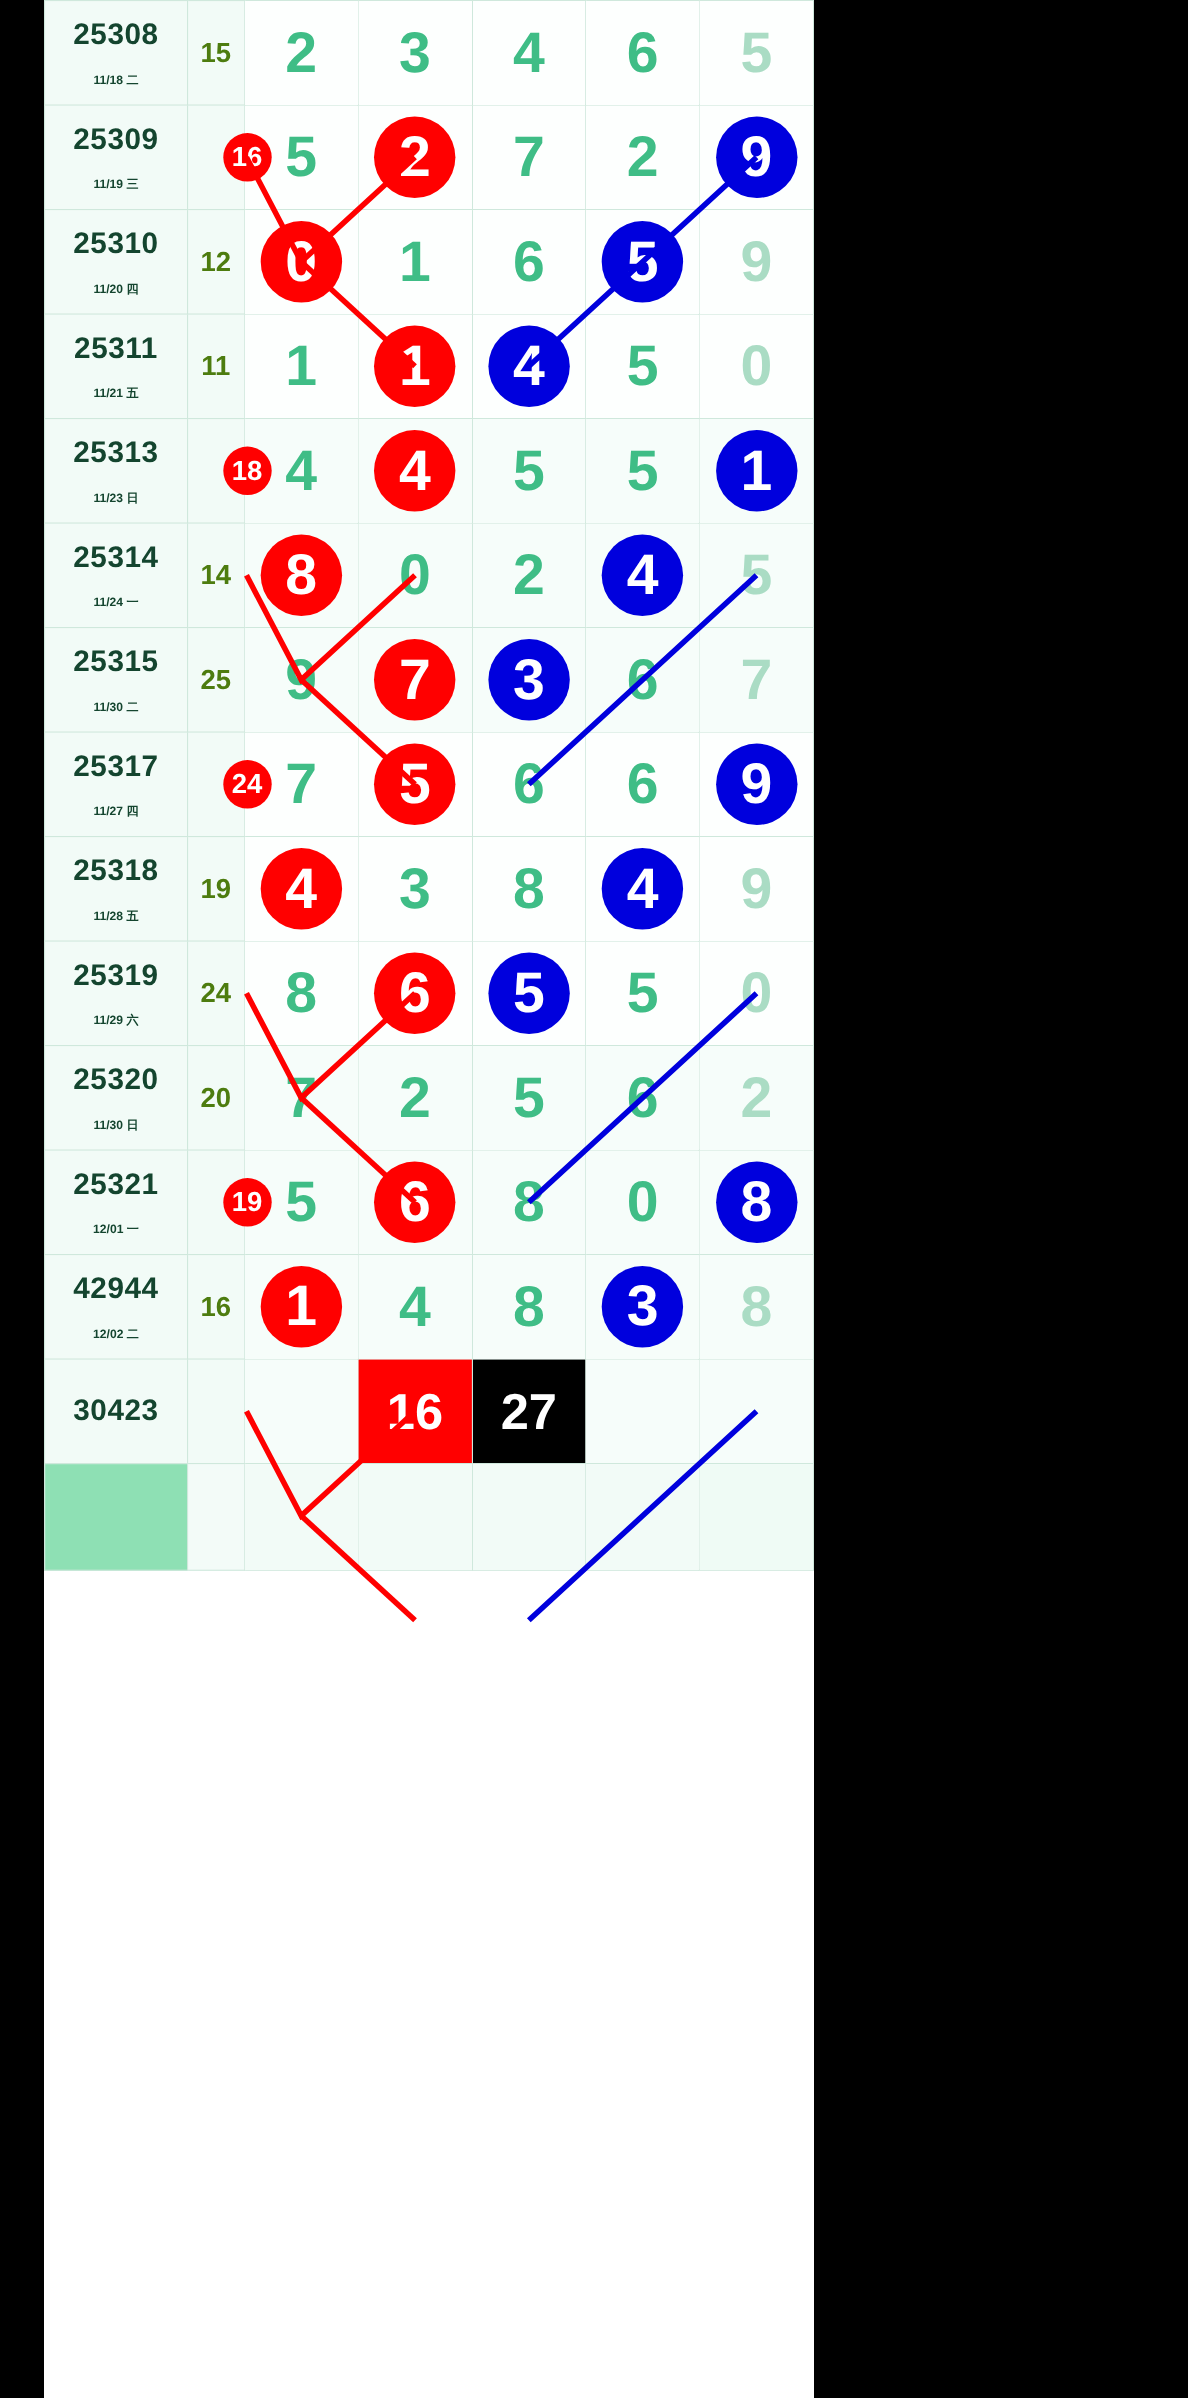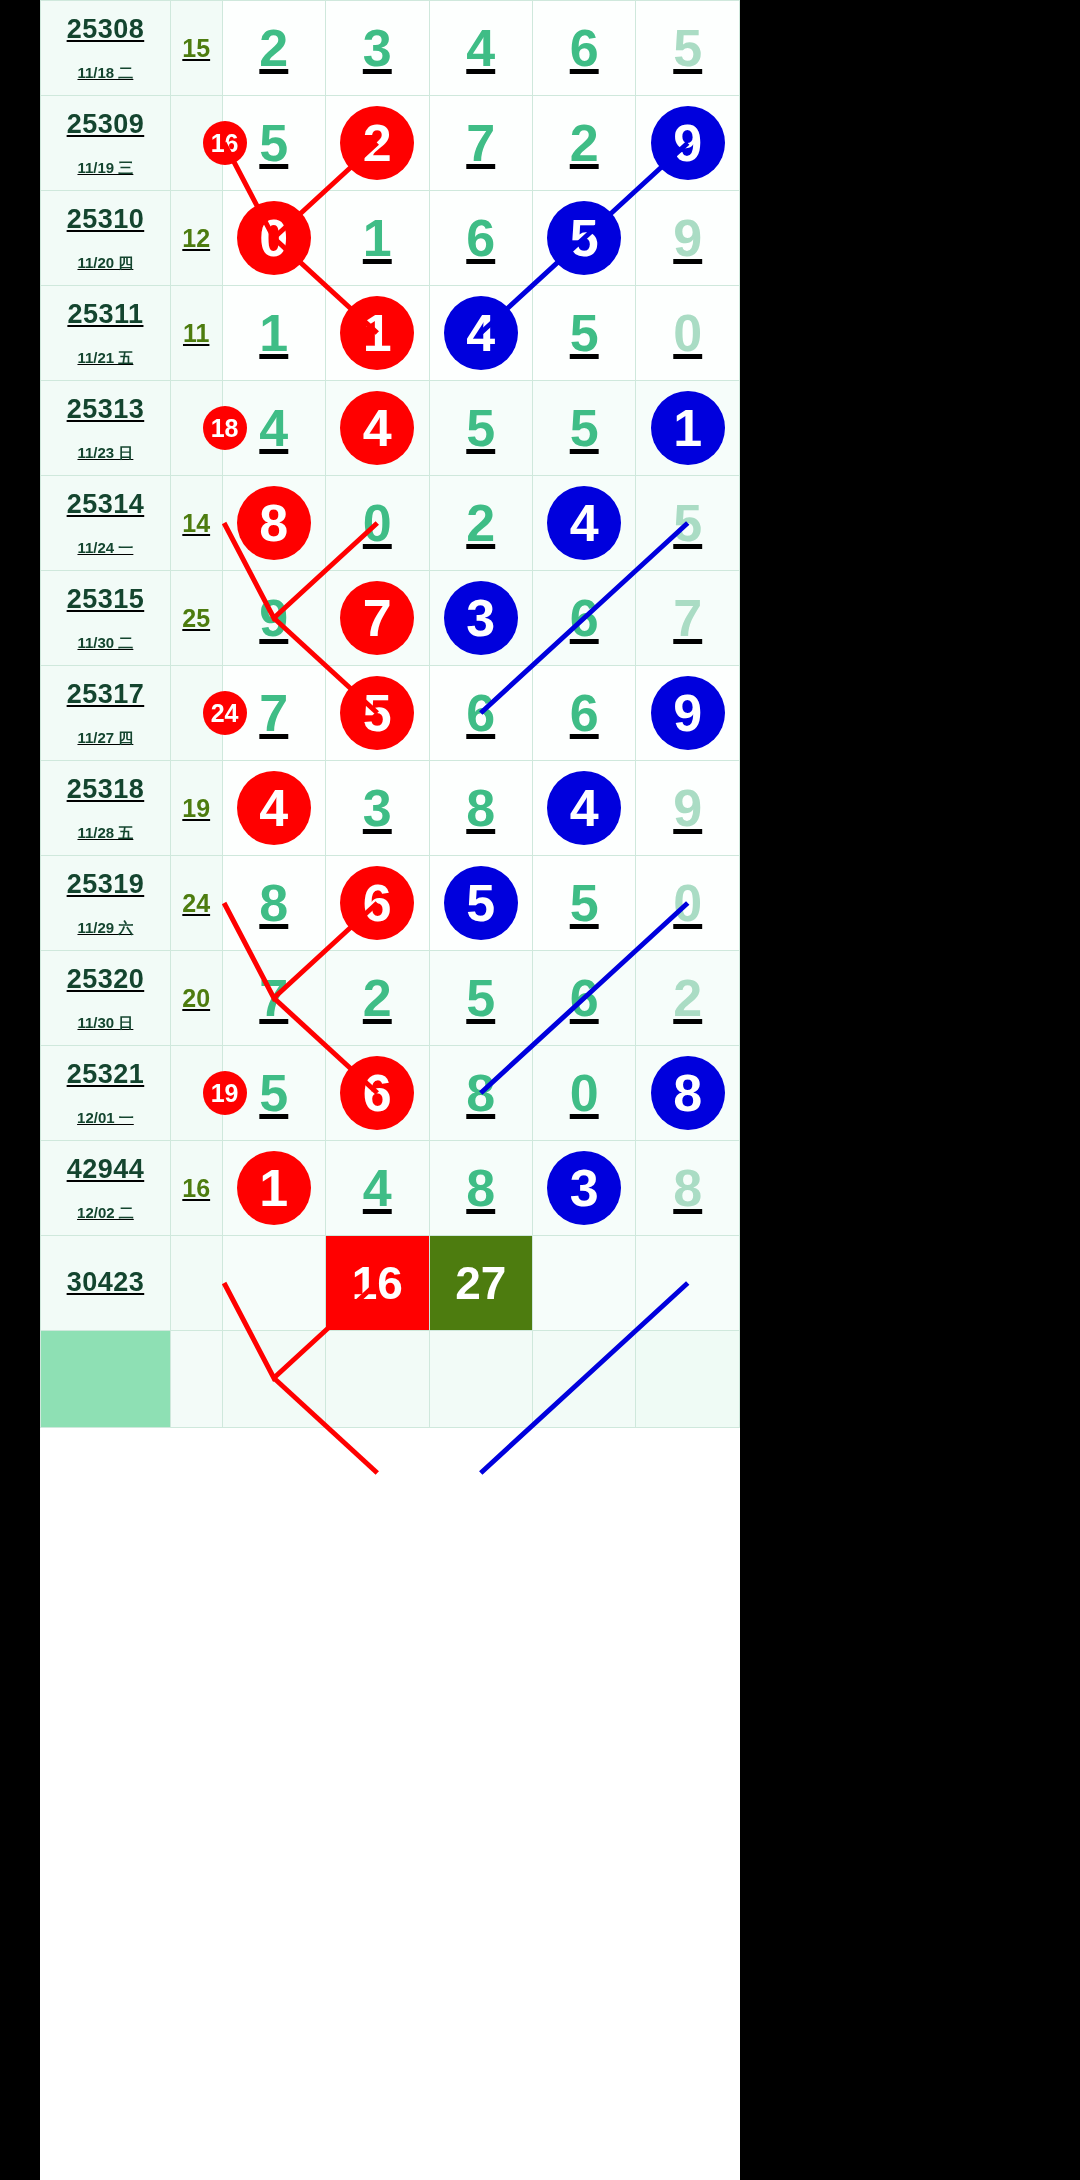--- a/index.html
+++ b/index.html
@@ -14,21 +14,20 @@
     overflow: hidden;
   }
   #app {
     position: absolute;
     left: 40px;
     top: 0;
     width: 700px;
     height: 2180px;
     background: #ffffff;
     overflow: hidden;
-    text-decoration: underline;
   }
   table.lottery {
     border-collapse: collapse;
     width: 700px;
     table-layout: fixed;
     position: relative;
     z-index: 1;
   }
   table.lottery td {
     border: 1px solid #cfe8dc;
@@ -42,21 +41,21 @@
     background: #8ee0b4;
     color: #14452f;
     line-height: 1.1;
   }
   td.issue .no {
     font-size: 27px;
     font-weight: bold;
     letter-spacing: 0.5px;
   }
   td.issue .date {
-    font-size: 15px;
+    font-size: 11px;
     font-weight: bold;
     margin-top: 20px;
   }
   td.sum {
     width: 50px;
     font-size: 25px;
     font-weight: bold;
     color: #4d7c0f;
     background: #f3fbf8;
   }
@@ -120,21 +119,21 @@
     left: 0; top: 0; right: 0; bottom: 0;
     display: flex;
     align-items: center;
     justify-content: center;
     color: #fff;
     font-size: 46px;
     font-weight: bold;
     z-index: 4;
   }
   .sqbox.red { background: #ff0000; }
-  .sqbox.blue { background: #4d7c0f; }
+  .sqbox.blue { background: #000000; }
 
   svg.overlay {
     position: absolute;
     left: 0;
     top: 0;
     width: 700px;
     height: 2180px;
     pointer-events: none;
     z-index: 3;
   }

